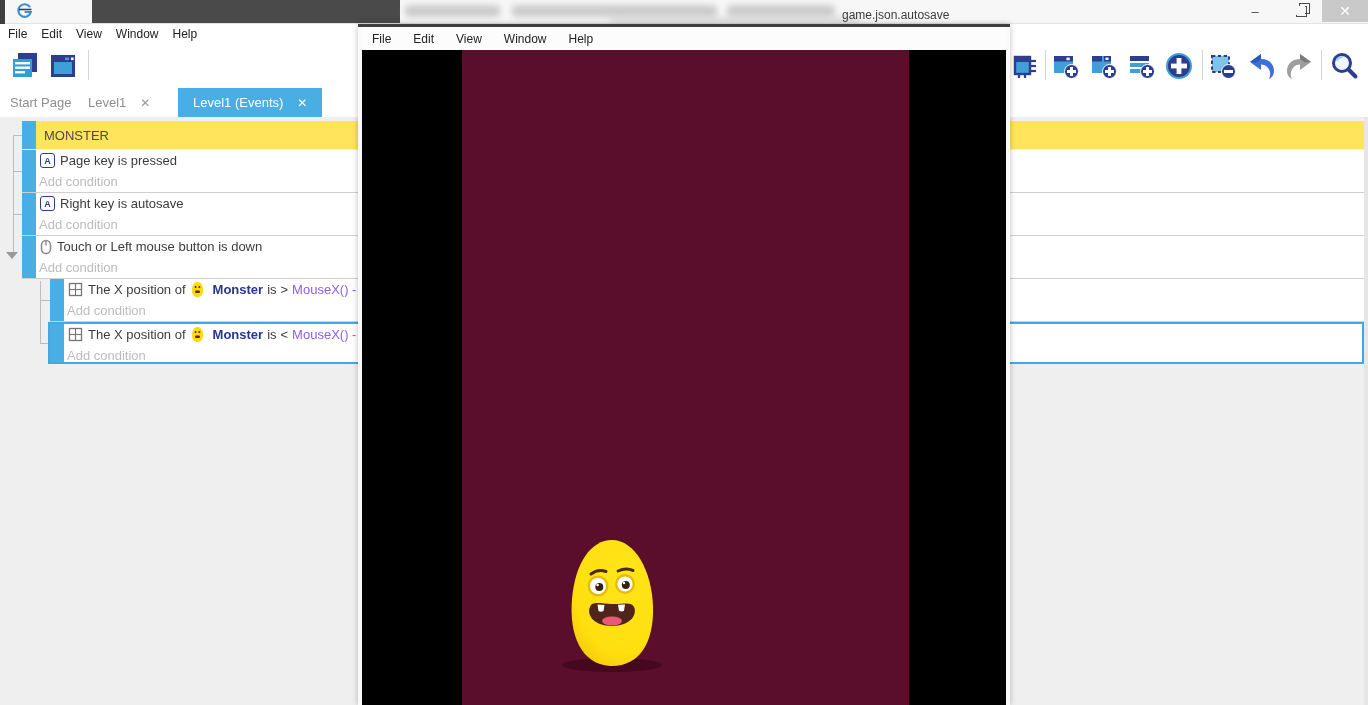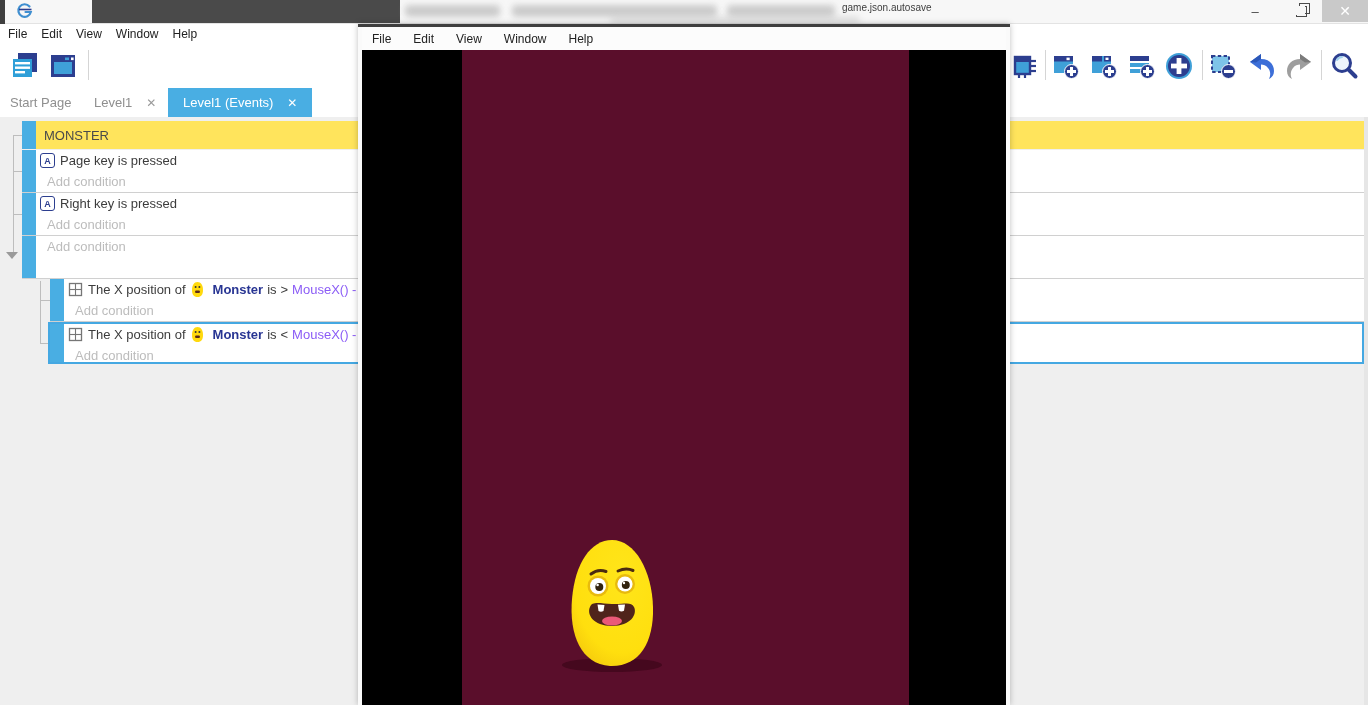--- a/index.html
+++ b/index.html
@@ -9,21 +9,21 @@
     -webkit-font-smoothing:antialiased; color:#333;
   }
   .abs{position:absolute;}
 
   
   .titlebar{left:0;top:0;width:1368px;height:23px;background:#f7f7f7;border-bottom:1px solid #e3e3e3;}
   .edge-strip{left:0;top:0;width:5px;height:90px;background:#3f3f3f;}
   .logo{left:16px;top:3px;width:17px;height:17px;}
   .redact-dark{left:92px;top:0;width:308px;height:23px;background:#4a4a4a;}
   .redact-blur{background:#c4c4c4;border-radius:4px;filter:blur(3px);opacity:.85;}
-  .title-text{left:842px;top:2px;font-size:10px;color:#3d3d3d;}
+  .title-text{left:842px;top:8px;font-size:12px;color:#3d3d3d;}
   .win-btn{top:0;height:22px;display:flex;align-items:center;justify-content:center;font-size:13px;color:#444;}
   .btn-min{left:1238px;width:34px;}
   .btn-restore{left:1284px;width:34px;}
   .restore-glyph{position:relative;width:9px;height:9px;border:1px solid #4a4a4a;background:#f7f7f7;}
   .restore-glyph::before{content:"";position:absolute;left:2px;top:-4px;width:9px;height:9px;border:1px solid #4a4a4a;}
   .restore-glyph::after{content:"";position:absolute;left:-1px;top:-1px;width:9px;height:9px;background:#f7f7f7;}
   .btn-close{left:1322px;width:46px;background:#c9c9c9;color:#fff;font-size:14px;}
 
   
   .menubar{left:0;top:24px;width:1368px;height:19px;background:#ffffff;display:flex;align-items:center;padding-left:8px;box-sizing:border-box;}
@@ -46,21 +46,21 @@
   .scrolltrack{left:1364px;top:117px;width:4px;height:588px;background:#e6e6e6;}
 
   .ev-comment{left:22px;top:121px;width:1342px;height:28px;display:flex;}
   .ev-bar{width:14px;background:#49aee3;flex:none;}
   .comment-body{flex:1;background:#ffe45c;display:flex;align-items:center;padding-left:8px;font-size:13px;color:#4a4a4a;}
 
   .ev-row{left:22px;width:1342px;height:42px;display:flex;background:#ffffff;border-bottom:1px solid #d0d0d0;box-sizing:content-box;}
   .ev-sub{left:50px;width:1314px;}
   .ev-body{flex:1;background:#fff;overflow:hidden;}
   .ev-line1{height:21px;display:flex;align-items:center;padding-left:4px;font-size:13px;color:#3c3c3c;white-space:nowrap;}
-  .ev-line2{height:20px;display:flex;align-items:center;padding-left:11px;font-size:13px;color:#bcbcbc;white-space:nowrap;}
+  .ev-line2{height:20px;display:flex;align-items:center;padding-left:3px;font-size:13px;color:#bcbcbc;white-space:nowrap;}
   .ev-selected{left:48px;top:322px;width:1312px;height:38px;border:2px solid #45a8e2;background:#fff;display:flex;}
   .ev-selected .ev-bar{width:14px;}
   .kbd-ic{display:inline-flex;align-items:center;justify-content:center;width:13px;height:13px;border:1.5px solid #2c3e8f;border-radius:3px;font-size:9px;font-weight:bold;color:#2c3e8f;background:#fff;margin-right:5px;flex:none;}
   .inline-svg{margin-right:5px;flex:none;}
   .obj-name{font-weight:bold;color:#283593;margin:0 4px;}
   .expr{color:#8b5cf6;}
   .opr{margin:0 4px;}
 
   
   .guide{background:#bdbdbd;}
@@ -186,25 +186,25 @@
   <svg class="abs tool-ic" style="left:1330px;width:29px;height:29px;top:51px" viewBox="0 0 29 29">
     <circle cx="12" cy="12" r="8.5" fill="#eef5fb" stroke="#2c3e8f" stroke-width="3"></circle>
     <path d="M7 9 A6 6 0 0 1 12 6" fill="none" stroke="#9fd0ee" stroke-width="2" stroke-linecap="round"></path>
     <line x1="18.5" y1="18.5" x2="25.5" y2="25.5" stroke="#2c3e8f" stroke-width="4" stroke-linecap="round"></line>
   </svg>
 
   <div class="abs tabbar"></div>
   <div class="abs tab" style="left:10px">
     <span>Start Page</span>
   </div>
-  <div class="abs tab" style="left:94px">
+  <div class="abs tab" style="left:88px">
     <span>Level1</span>
     <span class="x">✕</span>
   </div>
-  <div class="abs tab tab-active" style="left:168px;width:115px;padding-left:15px;">
+  <div class="abs tab tab-active" style="left:178px;width:115px;padding-left:15px;">
     <span>Level1 (Events)</span>
     <span class="x">✕</span>
   </div>
 
   <div class="abs sheet"></div>
 
   <div class="abs guide" style="left:13px;top:135px;width:1px;height:121px;"></div>
   <div class="abs guide" style="left:13px;top:135px;width:9px;height:1px;"></div>
   <div class="abs guide" style="left:13px;top:171px;width:9px;height:1px;"></div>
   <div class="abs guide" style="left:13px;top:214px;width:9px;height:1px;"></div>
@@ -227,29 +227,36 @@
       </div>
       <div class="ev-line2">Add condition</div>
     </div>
   </div>
 
   <div class="abs ev-row" style="top:193px">
     <div class="ev-bar"></div>
     <div class="ev-body">
       <div class="ev-line1">
         <span class="kbd-ic">A</span>
-        <span>Right key is pressed</span>
+        <span>Right key is autosave</span>
       </div>
       <div class="ev-line2">Add condition</div>
     </div>
   </div>
 
   <div class="abs ev-row" style="top:236px">
     <div class="ev-bar"></div>
     <div class="ev-body">
+      <div class="ev-line1">
+        <svg class="inline-svg" width="12" height="16" viewBox="0 0 12 16">
+          <rect x="1.5" y="1.5" width="9" height="13" rx="4.5" fill="#fff" stroke="#8d8d8d" stroke-width="1.6"></rect>
+          <line x1="6" y1="2" x2="6" y2="6.5" stroke="#8d8d8d" stroke-width="1.4"></line>
+        </svg>
+        <span>Touch or Left mouse button is down</span>
+      </div>
       <div class="ev-line2">Add condition</div>
     </div>
   </div>
 
   <div class="abs ev-row ev-sub" style="top:279px">
     <div class="ev-bar"></div>
     <div class="ev-body">
       <div class="ev-line1">
         <svg class="inline-svg" width="15" height="15" viewBox="0 0 15 15">
           <rect x="1.5" y="1.5" width="12" height="12" fill="#fff" stroke="#767676" stroke-width="1.3"></rect>

